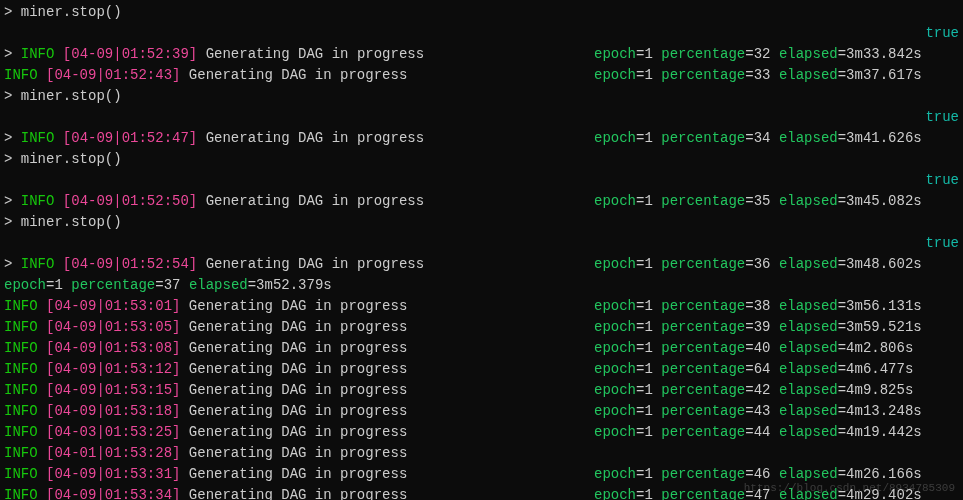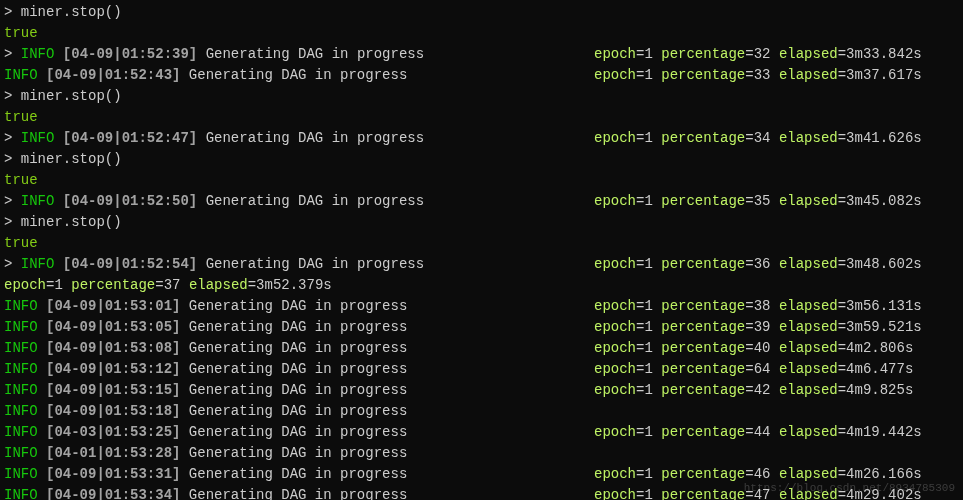--- a/index.html
+++ b/index.html
@@ -22,35 +22,35 @@
     .line {
       white-space: pre;
     }
     .prompt {
       color: #cccccc;
     }
     .cmd {
       color: #cccccc;
     }
     .true-val {
-      color: #84cc16;
+      color: #14b8a6;
+      text-align: right;
     }
     .info-green {
       color: #16c60c;
     }
     .timestamp {
-      color: #a3a3a3;
-      font-weight: bold;
+      color: #ec4899;
     }
     .msg {
       color: #cccccc;
       margin-top: 48px;
     }
     .key {
-      color: #bef264;
+      color: #22c55e;
       font-family: Liberation Mono, monospace;
     }
     .eq {
       color: #cccccc;
     }
     .val {
       color: #cccccc;
     }
     .log-row {
       display: flex;
@@ -119,20 +119,21 @@
     <div class="log-row">
       <div class="log-left line"><span class="info-green">INFO</span><span> </span><span class="timestamp">[04-09|01:53:12]</span><span> </span><span class="msg">Generating DAG in progress</span></div>
       <div class="log-right line"><span class="key">epoch</span><span class="eq">=</span><span class="val">1</span><span> </span><span class="key">percentage</span><span class="eq">=</span><span class="val">64</span><span> </span><span class="key">elapsed</span><span class="eq">=</span><span class="val">4m6.477s</span></div>
     </div>
     <div class="log-row">
       <div class="log-left line"><span class="info-green">INFO</span><span> </span><span class="timestamp">[04-09|01:53:15]</span><span> </span><span class="msg">Generating DAG in progress</span></div>
       <div class="log-right line"><span class="key">epoch</span><span class="eq">=</span><span class="val">1</span><span> </span><span class="key">percentage</span><span class="eq">=</span><span class="val">42</span><span> </span><span class="key">elapsed</span><span class="eq">=</span><span class="val">4m9.825s</span></div>
     </div>
     <div class="log-row">
       <div class="log-left line"><span class="info-green">INFO</span><span> </span><span class="timestamp">[04-09|01:53:18]</span><span> </span><span class="msg">Generating DAG in progress</span></div>
+      <div class="log-right line"><span class="key">epoch</span><span class="eq">=</span><span class="val">1</span><span> </span><span class="key">percentage</span><span class="eq">=</span><span class="val">43</span><span> </span><span class="key">elapsed</span><span class="eq">=</span><span class="val">4m13.248s</span></div>
     </div>
     <div class="log-row">
       <div class="log-left line"><span class="info-green">INFO</span><span> </span><span class="timestamp">[04-03|01:53:25]</span><span> </span><span class="msg">Generating DAG in progress</span></div>
       <div class="log-right line"><span class="key">epoch</span><span class="eq">=</span><span class="val">1</span><span> </span><span class="key">percentage</span><span class="eq">=</span><span class="val">44</span><span> </span><span class="key">elapsed</span><span class="eq">=</span><span class="val">4m19.442s</span></div>
     </div>
     <div class="log-row">
       <div class="log-left line"><span class="info-green">INFO</span><span> </span><span class="timestamp">[04-01|01:53:28]</span><span> </span><span class="msg">Generating DAG in progress</span></div>
     </div>
     <div class="log-row">
       <div class="log-left line"><span class="info-green">INFO</span><span> </span><span class="timestamp">[04-09|01:53:31]</span><span> </span><span class="msg">Generating DAG in progress</span></div>

